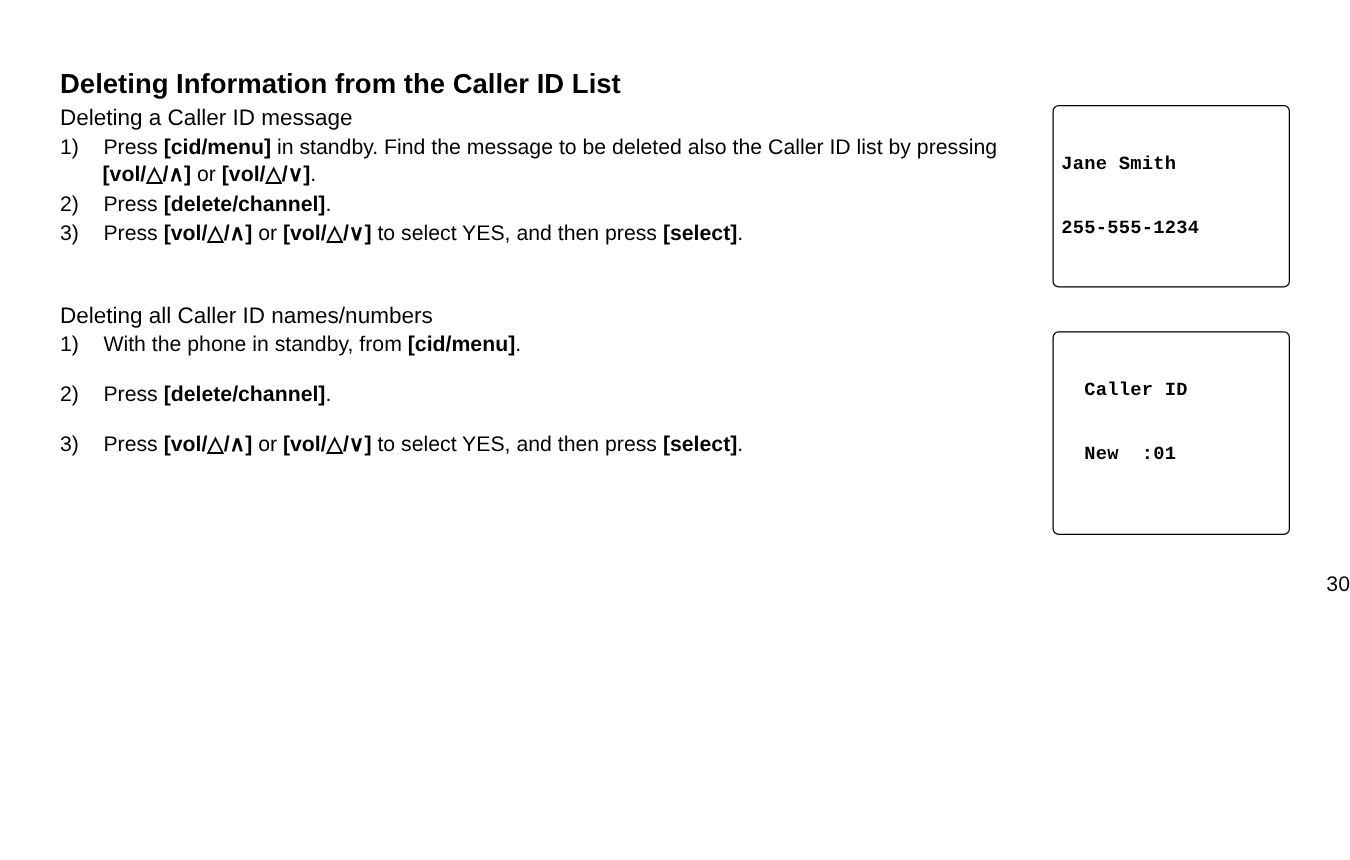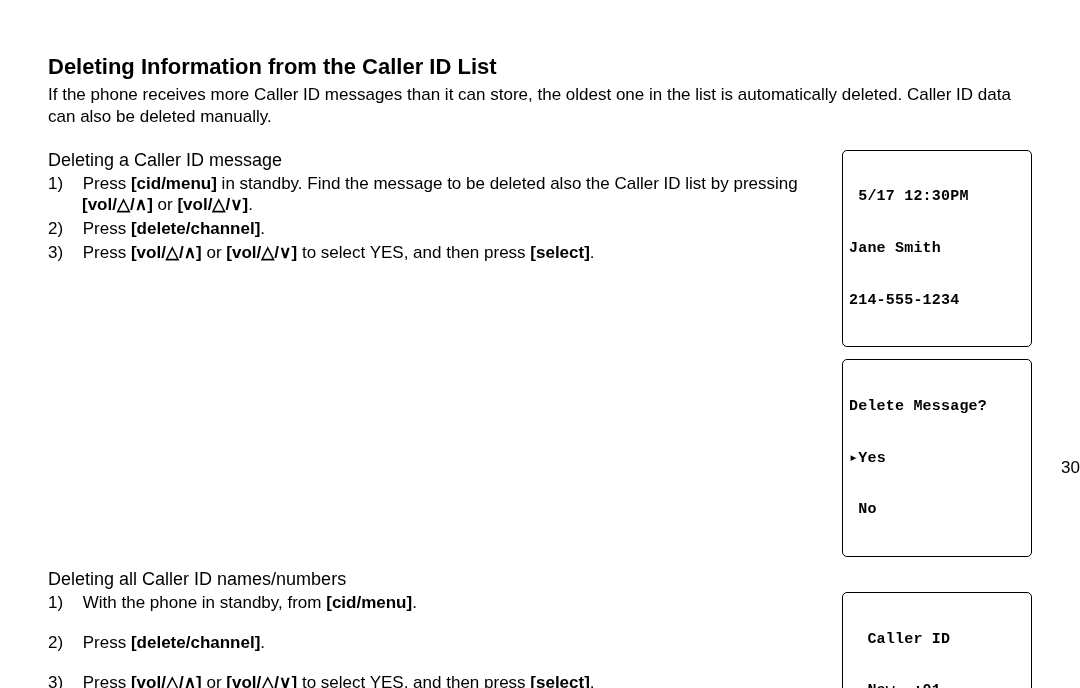--- a/index.html
+++ b/index.html
@@ -87,47 +87,40 @@
     text-align: right;
     font-size: 17px;
   }
 </style>
 </head>
 <body>
 
 <div class="page">
 
   <h1>Deleting Information from the Caller ID List</h1>
-  <p class="intro">If the phone receives more Caller ID messages than it can store, the oldest one in the list is automatically deleted. Caller ID data can also be deleted manually.</p>
 
   <div class="body-row">
     <div class="textcol">
       <h2>Deleting a Caller ID message</h2>
       <ol class="steps">
         <li>
           <span>Press </span><span class="bold">[cid/menu]</span><span> in standby. Find the message to be deleted also the Caller ID list by pressing </span><span class="bold keylabel">[vol/△/∧]</span><span> or </span><span class="bold keylabel">[vol/△/∨]</span><span>.</span>
         </li>
         <li>
           <span>Press </span><span class="bold">[delete/channel]</span><span>.</span>
         </li>
         <li>
           <span>Press </span><span class="bold keylabel">[vol/△/∧]</span><span> or </span><span class="bold keylabel">[vol/△/∨]</span><span> to select YES, and then press </span><span class="bold">[select]</span><span>.</span>
         </li>
       </ol>
     </div>
     <div class="figcol">
       <div class="lcd">
-        <span class="row"> 5/17 12:30PM</span>
         <span class="row">Jane Smith</span>
-        <span class="row">214-555-1234</span>
-      </div>
-      <div class="lcd">
-        <span class="row">Delete Message?</span>
-        <span class="row">▸Yes</span>
-        <span class="row"> No</span>
+        <span class="row">255-555-1234</span>
       </div>
     </div>
   </div>
 
   <h2>Deleting all Caller ID names/numbers</h2>
   <div class="body-row">
     <div class="textcol">
       <ol class="steps">
         <li style="margin-bottom:18px;">
           <span>With the phone in standby, from </span><span class="bold">[cid/menu]</span><span>.</span>

